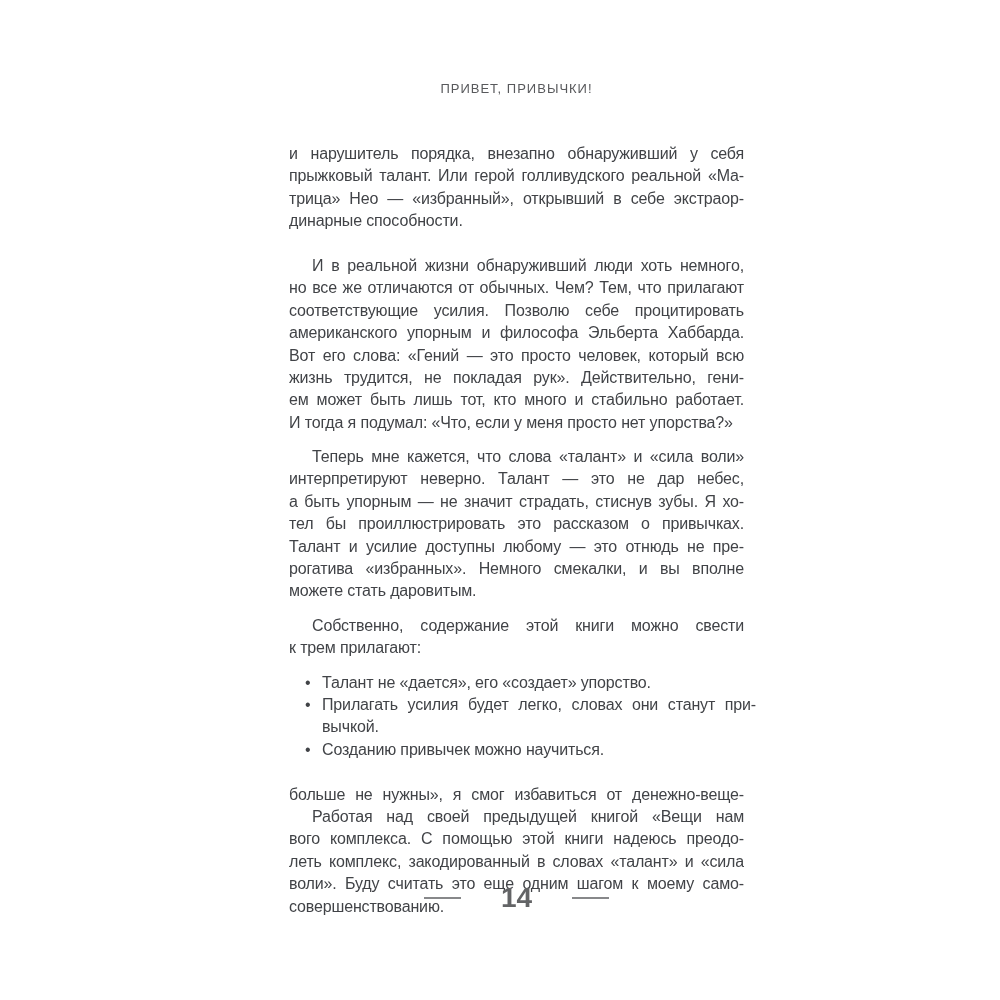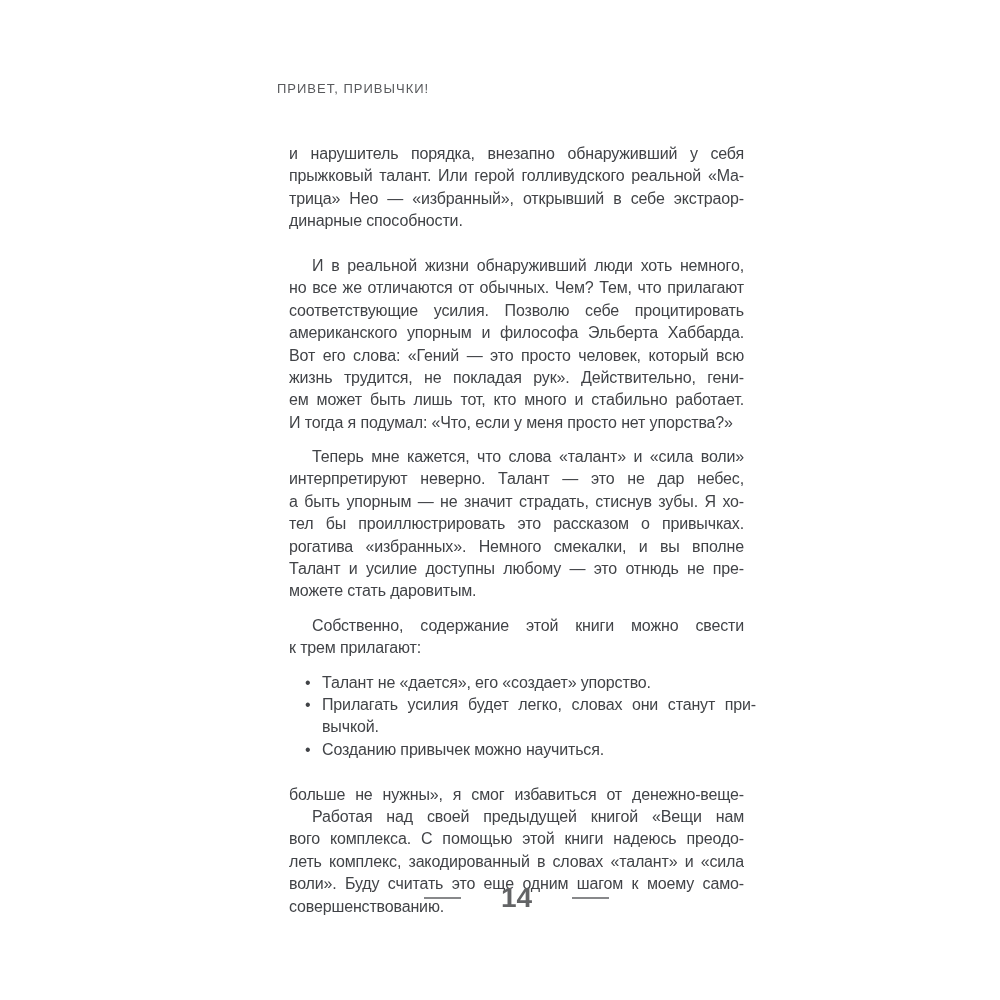--- a/index.html
+++ b/index.html
@@ -10,20 +10,21 @@
     height: 1000px;
     background: #ffffff;
     overflow: hidden;
     font-family: "Liberation Sans", "DejaVu Sans", sans-serif;
   }
   .running-header {
     position: absolute;
     top: 81px;
     left: 277px;
     width: 479px;
+    text-align: center;
     font-size: 13px;
     letter-spacing: 1px;
     color: #58595c;
   }
   .text-column {
     position: absolute;
     top: 131px;
     left: 277px;
     width: 479px;
     color: #414347;
@@ -103,22 +104,22 @@
       <div class="line">жизнь трудится, не покладая рук». Действительно, гени-</div>
       <div class="line">ем может быть лишь тот, кто много и стабильно работает.</div>
       <div class="line last">И тогда я подумал: «Что, если у меня просто нет упорства?»</div>
     </div>
 
     <div class="para">
       <div class="line indent">Теперь мне кажется, что слова «талант» и «сила воли»</div>
       <div class="line">интерпретируют неверно. Талант — это не дар небес,</div>
       <div class="line">а быть упорным — не значит страдать, стиснув зубы. Я хо-</div>
       <div class="line">тел бы проиллюстрировать это рассказом о привычках.</div>
+      <div class="line">Талант и усилие доступны любому — это отнюдь не пре-</div>
       <div class="line">рогатива «избранных». Немного смекалки, и вы вполне</div>
-      <div class="line">Талант и усилие доступны любому — это отнюдь не пре-</div>
       <div class="line last">можете стать даровитым.</div>
     </div>
 
     <div class="para">
       <div class="line indent">Собственно, содержание этой книги можно свести</div>
       <div class="line last">к трем прилагают:</div>
     </div>
 
     <div class="bullet-list">
       <div class="bullet-item">

